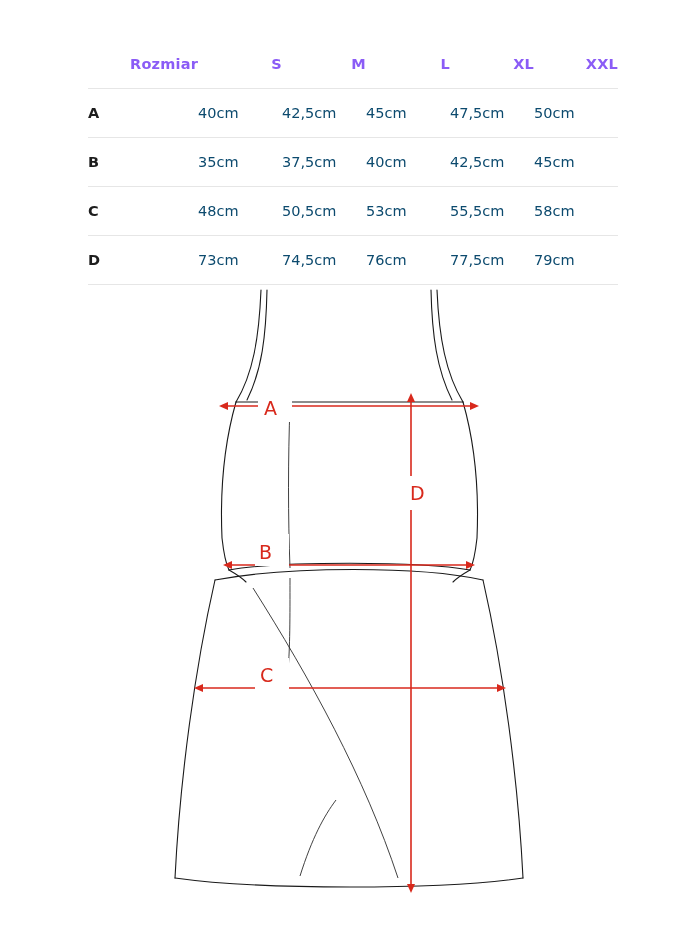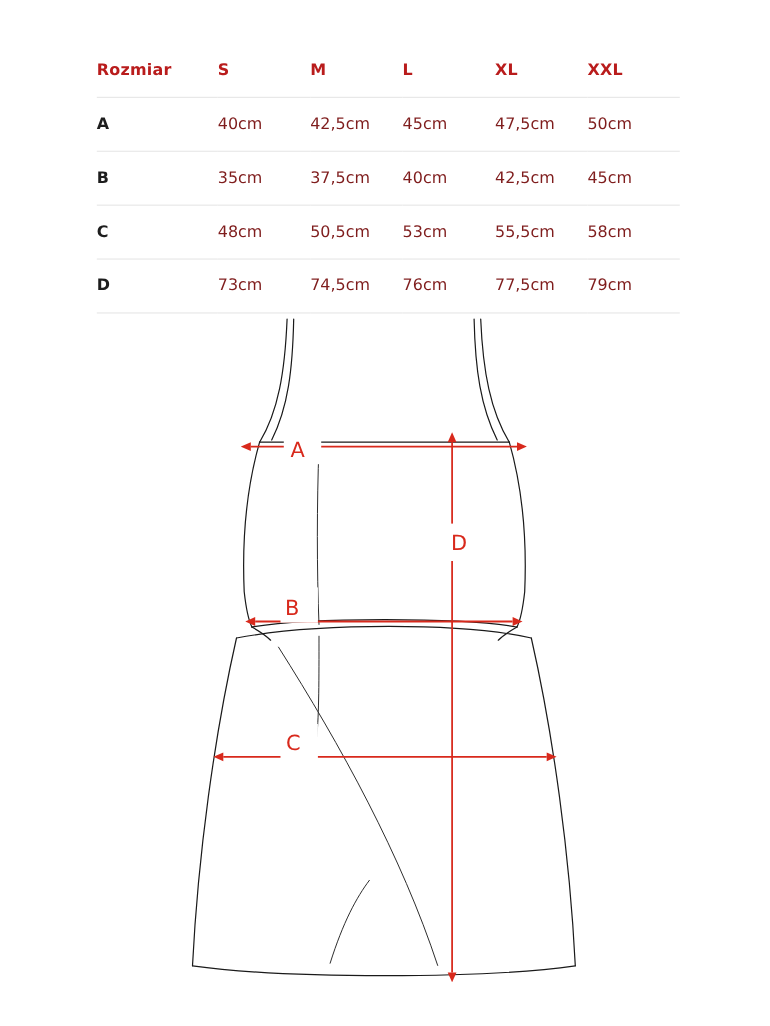--- a/index.html
+++ b/index.html
@@ -34,26 +34,27 @@
   }
   .size-table th,
   .size-table td {
     text-align: left;
     font-size: 14.5px;
     padding: 0;
     height: 48px;
     vertical-align: middle;
     border-bottom: 1px solid #e6e6e6;
     font-weight: normal;
-    color: #7f1d1d;
+    color: #0c4a6e;
   }
   .size-table thead th {
     font-weight: bold;
-    color: #b91c1c;
+    color: #8b5cf6;
     letter-spacing: 0.2px;
+    text-align: right;
   }
   .size-table tbody td.rowlabel {
     font-weight: bold;
     color: #1d1d1d;
   }
   .col-label { width: 110px; }
   .col-val { width: 84px; }
 
   
   .figure-wrap {

